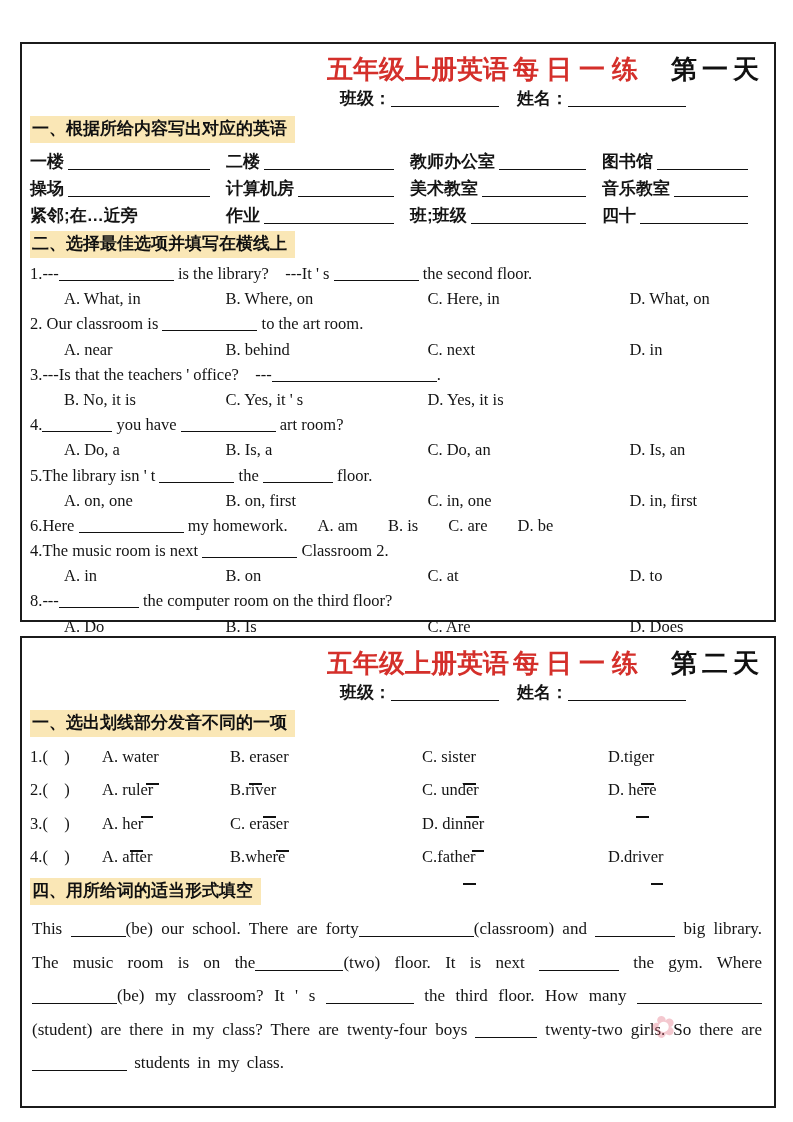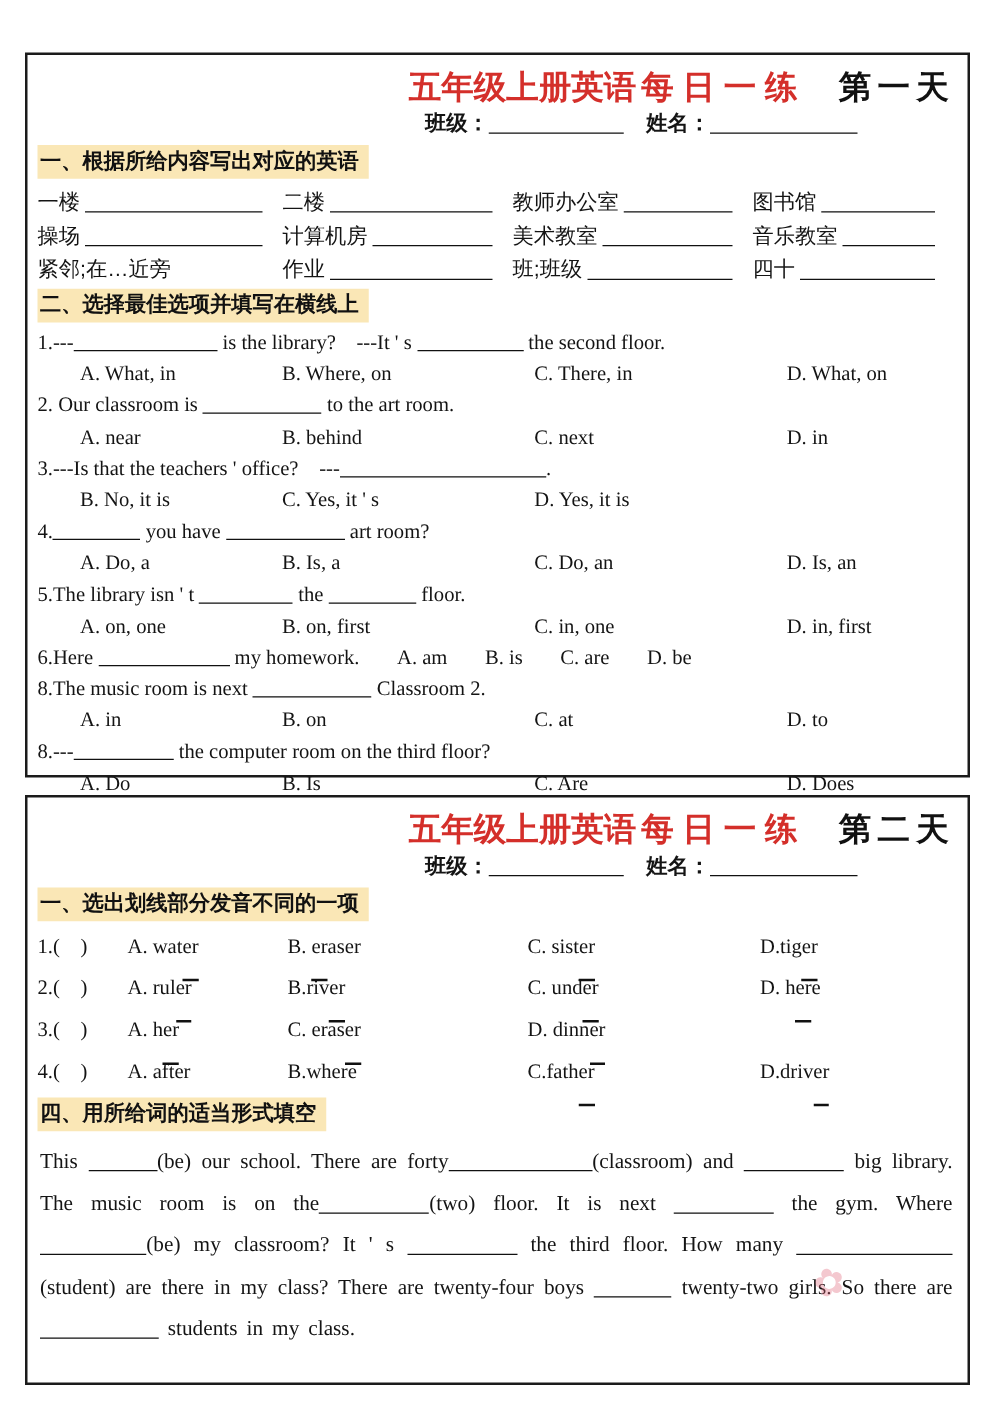--- a/index.html
+++ b/index.html
@@ -31,21 +31,21 @@
 
   .sec-h {
     display:inline-block; background:var(--hl); color:#111;
     font-weight:bold; font-size:17px; line-height:24px;
     padding:1px 8px 2px 2px; margin:4px 0 3px 0;
   }
 
   
   .vrow {
     display:grid; grid-template-columns:196px 184px 192px 1fr;
-    font-weight:normal; font-size:17px; height:27px; align-items:flex-end;
+    font-weight:bold; font-size:17px; height:27px; align-items:flex-end;
   }
   .vcell { display:flex; align-items:flex-end; white-space:nowrap; }
   .vcell .blank { flex:1; margin:0 16px 3px 4px; min-width:30px; }
 
   
   .qwrap { font-family:"Liberation Serif", serif; font-size:16.5px; }
   .qline { line-height:25.2px; height:25.2px; white-space:pre; }
   .qline .blank { vertical-align:-2px; }
   .opts {
     display:grid; grid-template-columns:1.2fr 1.5fr 1.5fr 1fr;
@@ -133,31 +133,31 @@
         </div>
         <div class="vcell">
           <span class="vlabel">四十</span>
           <span class="blank"></span>
         </div>
       </div>
     </div>
   <div><span class="sec-h">二、选择最佳选项并填写在横线上</span></div>
   <div id="questions" class="qwrap">
       <div class="qline"><span class="txt">1.---</span><span class="blank" style="width: 115px;"></span><span class="txt"> is the library?    ---It ' s </span><span class="blank" style="width: 85px;"></span><span class="txt"> the second floor.</span></div>
-      <div class="opts"><span class="opt">A. What, in</span><span class="opt">B. Where, on</span><span class="opt">C. There, in</span><span class="opt">D. What, on</span></div>
+      <div class="opts"><span class="opt">A. What, in</span><span class="opt">B. Where, on</span><span class="opt">C. Here, in</span><span class="opt">D. What, on</span></div>
       <div class="qline"><span class="txt">2. Our classroom is </span><span class="blank" style="width: 95px;"></span><span class="txt"> to the art room.</span></div>
       <div class="opts"><span class="opt">A. near</span><span class="opt">B. behind</span><span class="opt">C. next</span><span class="opt">D. in</span></div>
       <div class="qline"><span class="txt">3.---Is that the teachers ' office?    ---</span><span class="blank" style="width: 165px;"></span><span class="txt">.</span></div>
       <div class="opts"><span class="opt">B. No, it is</span><span class="opt">C. Yes, it ' s</span><span class="opt">D. Yes, it is</span></div>
       <div class="qline"><span class="txt">4.</span><span class="blank" style="width: 70px;"></span><span class="txt"> you have </span><span class="blank" style="width: 95px;"></span><span class="txt"> art room?</span></div>
       <div class="opts"><span class="opt">A. Do, a</span><span class="opt">B. Is, a</span><span class="opt">C. Do, an</span><span class="opt">D. Is, an</span></div>
       <div class="qline"><span class="txt">5.The library isn ' t </span><span class="blank" style="width: 75px;"></span><span class="txt"> the </span><span class="blank" style="width: 70px;"></span><span class="txt"> floor.</span></div>
       <div class="opts"><span class="opt">A. on, one</span><span class="opt">B. on, first</span><span class="opt">C. in, one</span><span class="opt">D. in, first</span></div>
       <div class="qline"><span class="txt">6.Here </span><span class="blank" style="width: 105px;"></span><span class="txt"> my homework.</span><span class="iopt">A. am</span><span class="iopt">B. is</span><span class="iopt">C. are</span><span class="iopt">D. be</span></div>
-      <div class="qline"><span class="txt">8.The music room is next </span><span class="blank" style="width: 95px;"></span><span class="txt"> Classroom 2.</span></div>
+      <div class="qline"><span class="txt">4.The music room is next </span><span class="blank" style="width: 95px;"></span><span class="txt"> Classroom 2.</span></div>
       <div class="opts"><span class="opt">A. in</span><span class="opt">B. on</span><span class="opt">C. at</span><span class="opt">D. to</span></div>
       <div class="qline"><span class="txt">8.---</span><span class="blank" style="width: 80px;"></span><span class="txt"> the computer room on the third floor?</span></div>
       <div class="opts"><span class="opt">A. Do</span><span class="opt">B. Is</span><span class="opt">C. Are</span><span class="opt">D. Does</span></div>
     </div>
 </div>
 
 <div class="sheet" id="sheet2">
   <div class="titlebar"><span class="t-main">五年级上册英语</span><span class="t-accent">每日一练</span><span class="t-day">第二天</span></div>
   <div class="idline"><span>班级：</span><span class="blank" style="width:108px"></span><span>姓名：</span><span class="blank" style="width:118px"></span></div>
   <div><span class="sec-h">一、选出划线部分发音不同的一项</span></div>

